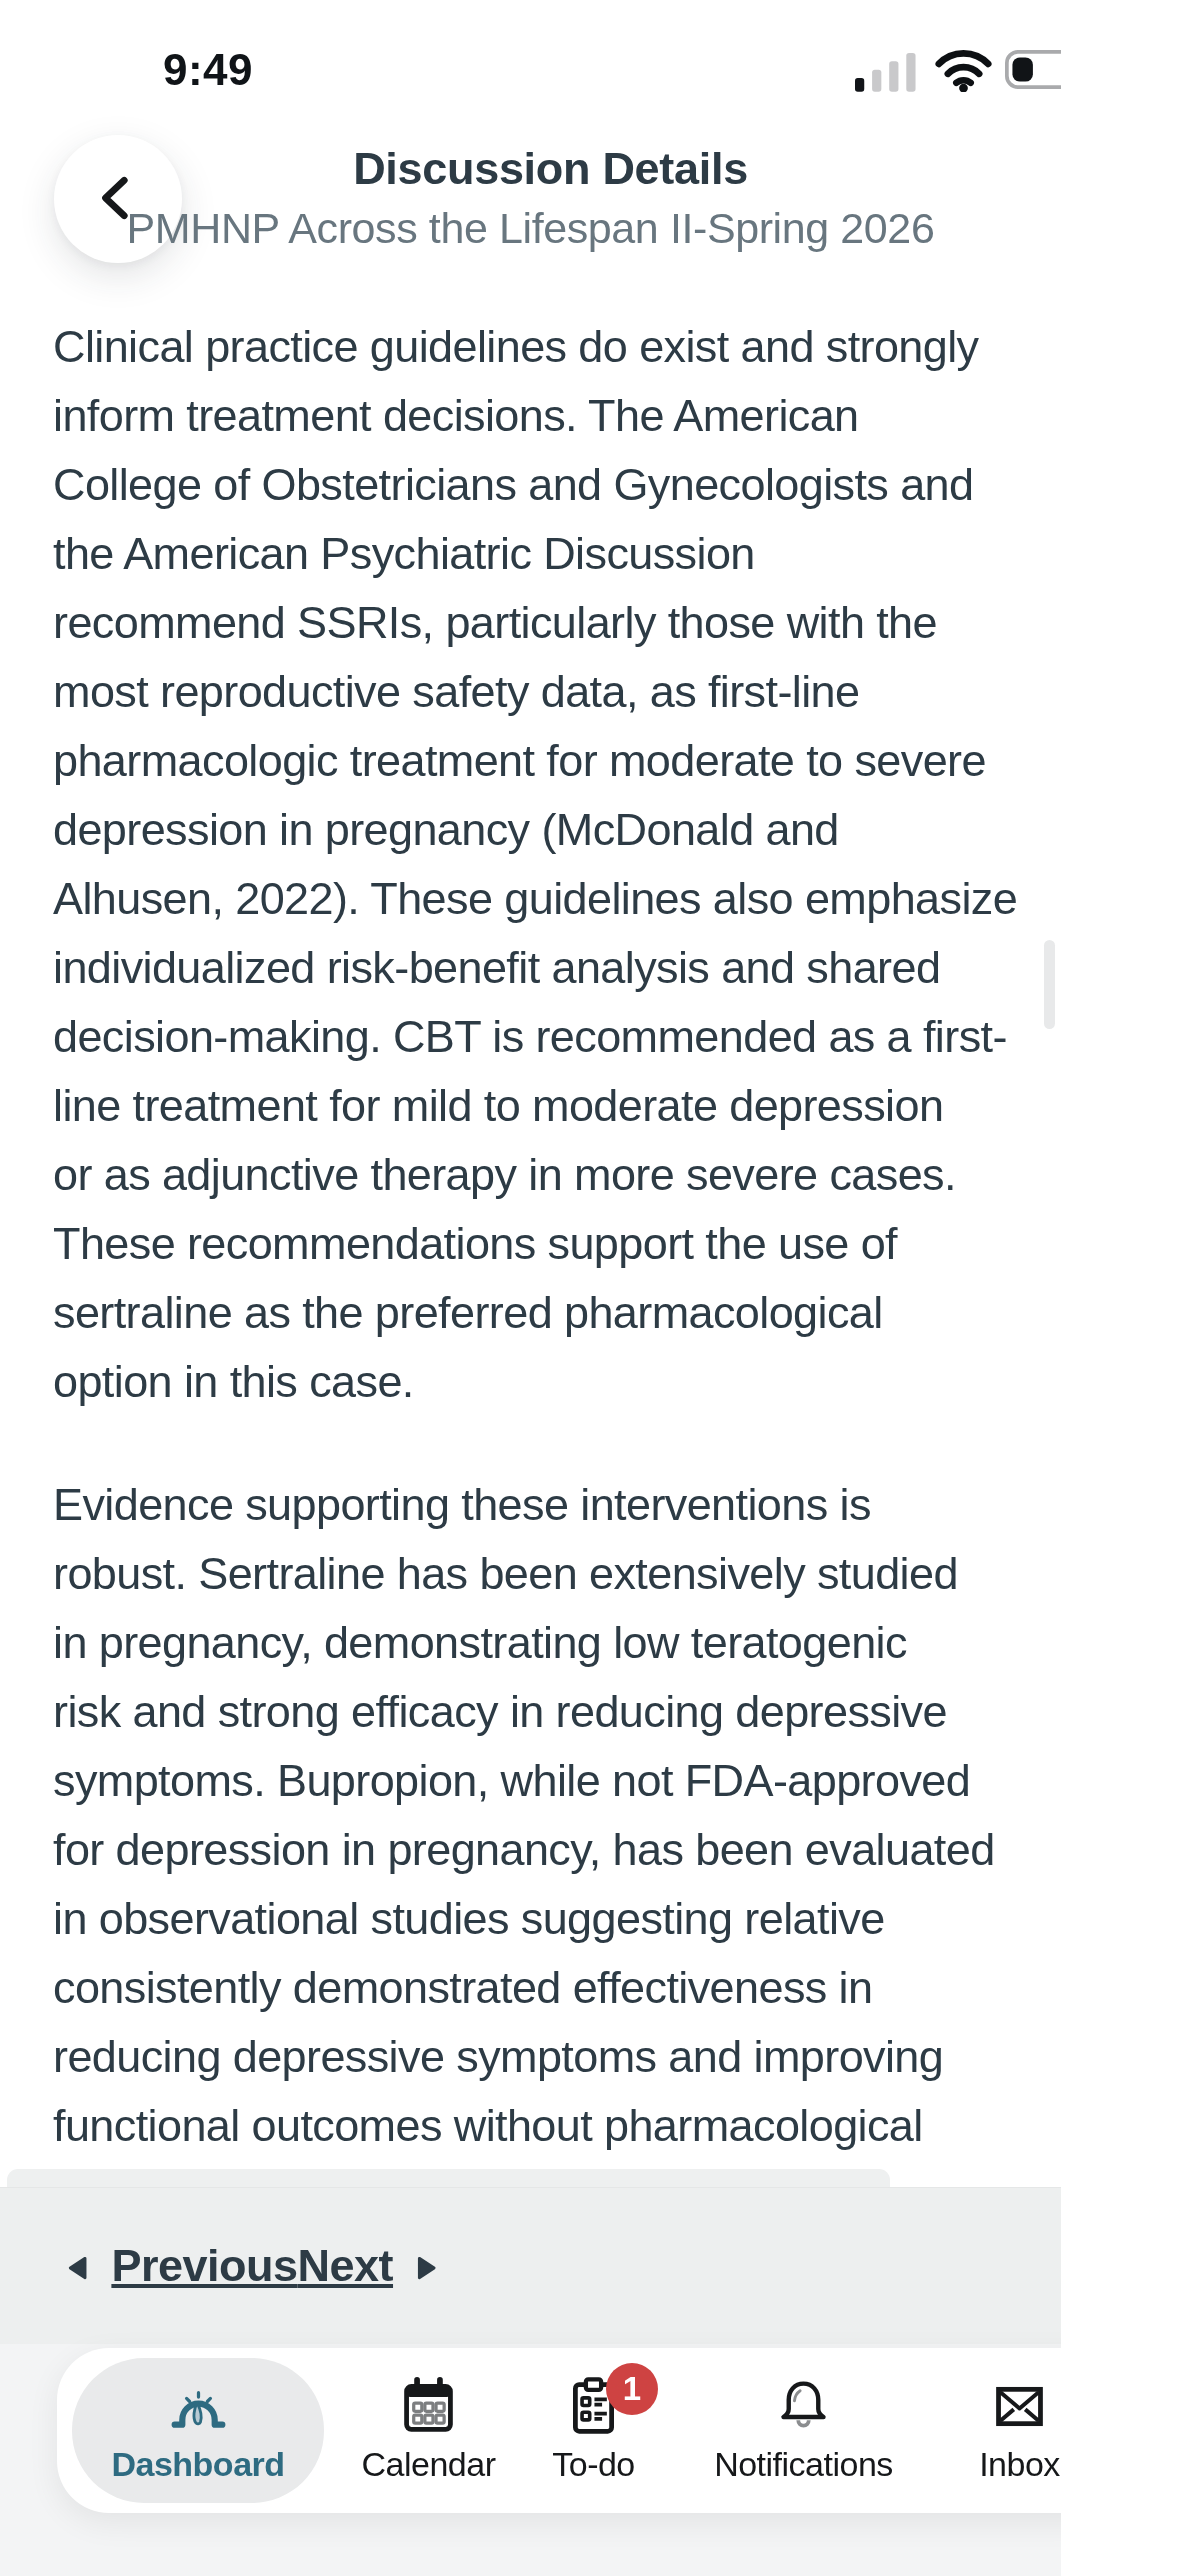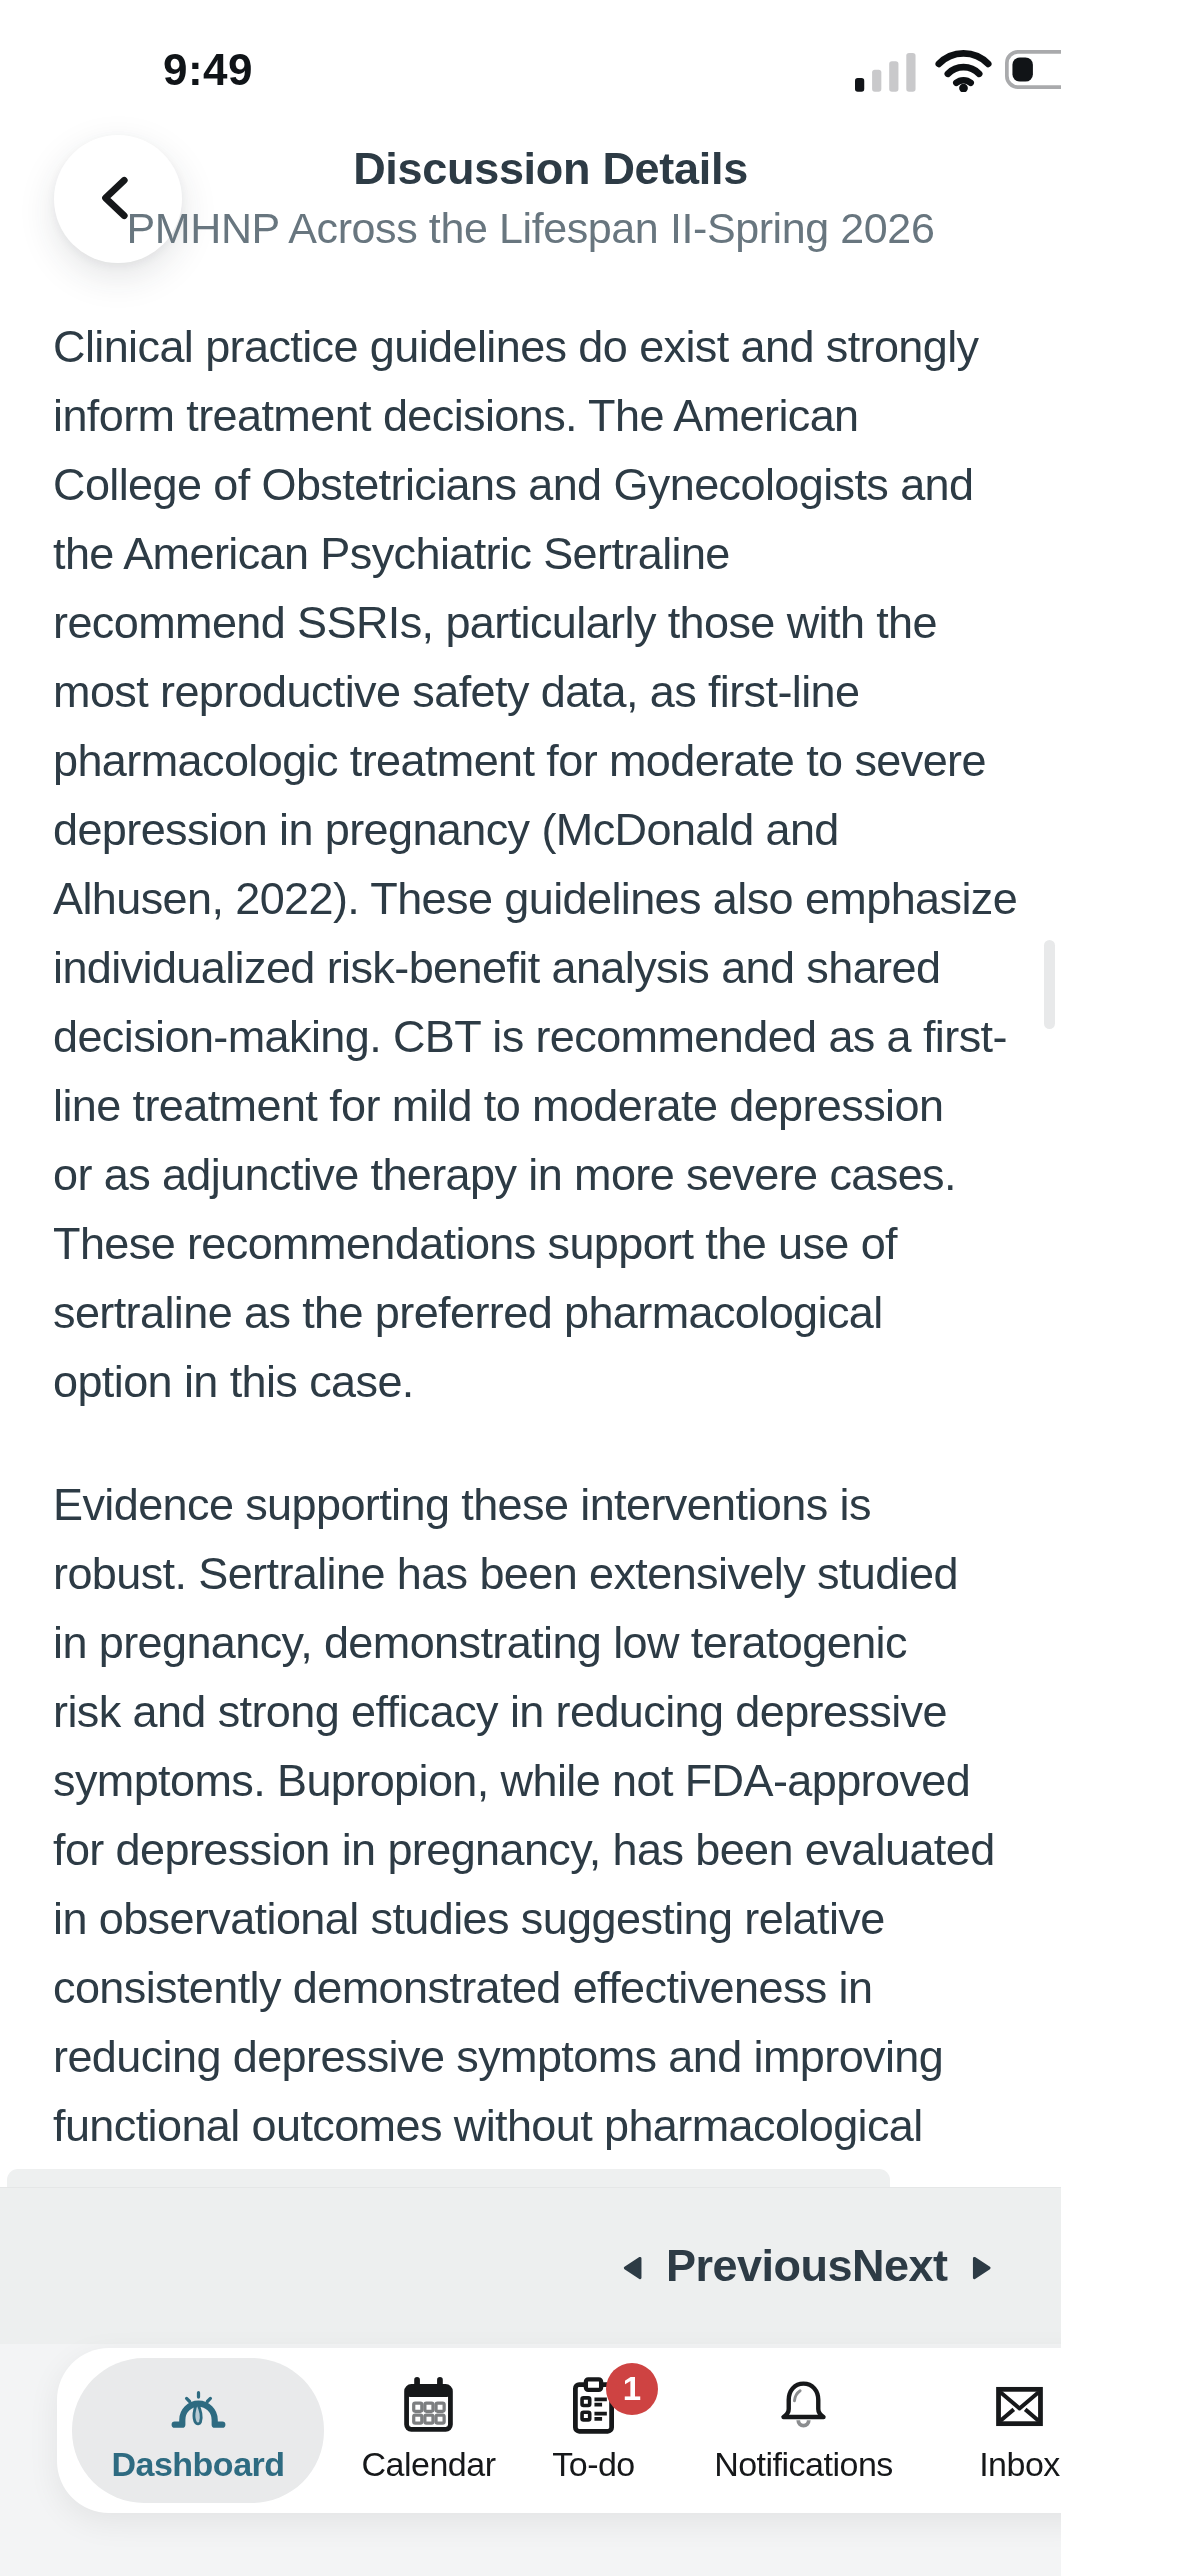--- a/index.html
+++ b/index.html
@@ -47,22 +47,22 @@
     background:#EEF0F0; border-radius:11px 11px 0 0; z-index:1;
   }
   
   .scrollbar{
     position:absolute; right:6.5px; top:940px; width:11px; height:89px;
     border-radius:5.6px; background:#E8E9EA; z-index:2;
   }
   
   .pager{
     position:absolute; left:0; right:0; top:2187px; height:157px; background:var(--nav-gray);
-    z-index:3; display:flex; align-items:center; justify-content:flex-end;
-    padding:0 69px 0 87px; box-sizing:border-box; border-top:0.9px solid rgba(0,0,0,.03);
+    z-index:3; display:flex; align-items:center; justify-content:flex-start;
+    padding:0 69px 0 67px; box-sizing:border-box; border-top:0.9px solid rgba(0,0,0,.03);text-decoration:underline;
   }
   .pager-btn{
     display:flex; align-items:center; gap:24px; background:none; border:none; padding:0;
     font-family:inherit; font-size:45px; font-weight:600; color:var(--ink); cursor:pointer;
     letter-spacing:-0.5px;
   }
   
   .bottom-area{
     position:absolute; left:0; right:0; top:2344px; bottom:0; background:var(--bottom-bg); z-index:3;
   }
@@ -130,21 +130,21 @@
     </button>
     <div class="page-title">Discussion Details</div>
     <div class="page-subtitle">PMHNP Across the Lifespan II-Spring 2026</div>
   </div>
 
   <div class="content" id="content">
       <div class="paragraph">
         <div class="line">Clinical practice guidelines do exist and strongly</div>
         <div class="line">inform treatment decisions. The American</div>
         <div class="line">College of Obstetricians and Gynecologists and</div>
-        <div class="line">the American Psychiatric Sertraline</div>
+        <div class="line">the American Psychiatric Discussion</div>
         <div class="line">recommend SSRIs, particularly those with the</div>
         <div class="line">most reproductive safety data, as first-line</div>
         <div class="line">pharmacologic treatment for moderate to severe</div>
         <div class="line">depression in pregnancy (McDonald and</div>
         <div class="line">Alhusen, 2022). These guidelines also emphasize</div>
         <div class="line">individualized risk-benefit analysis and shared</div>
         <div class="line">decision-making. CBT is recommended as a first-</div>
         <div class="line">line treatment for mild to moderate depression</div>
         <div class="line">or as adjunctive therapy in more severe cases.</div>
         <div class="line">These recommendations support the use of</div>

